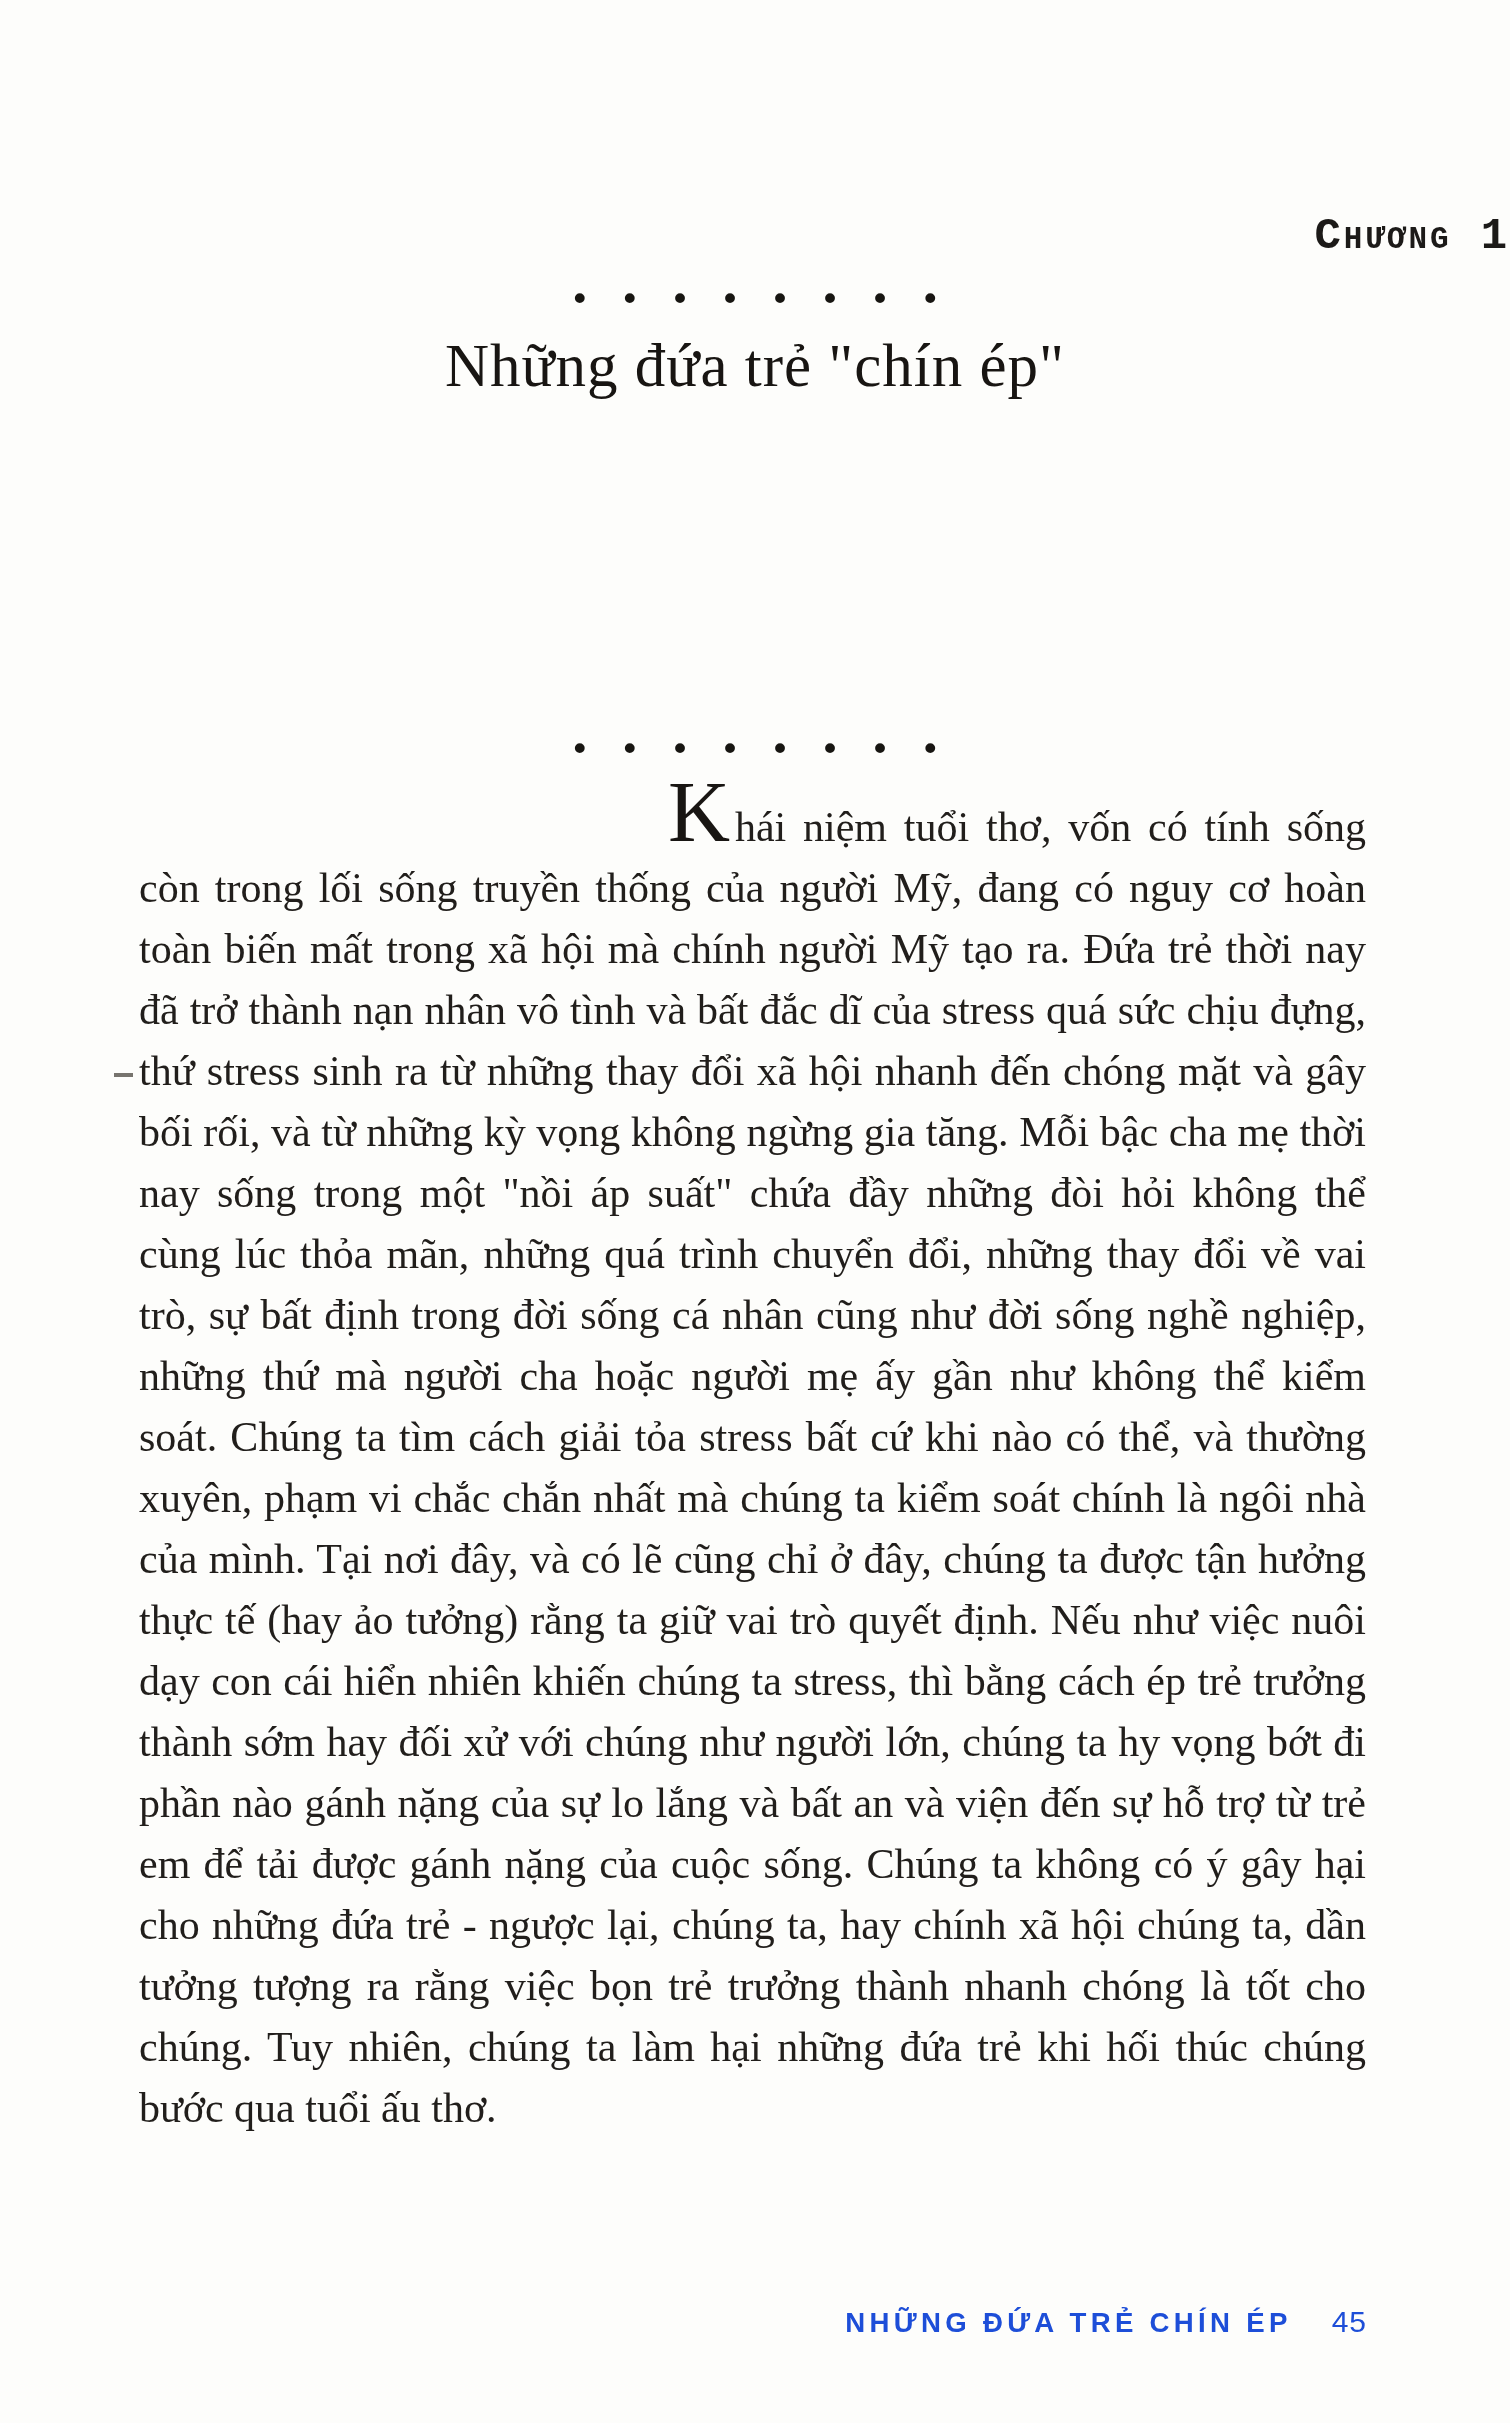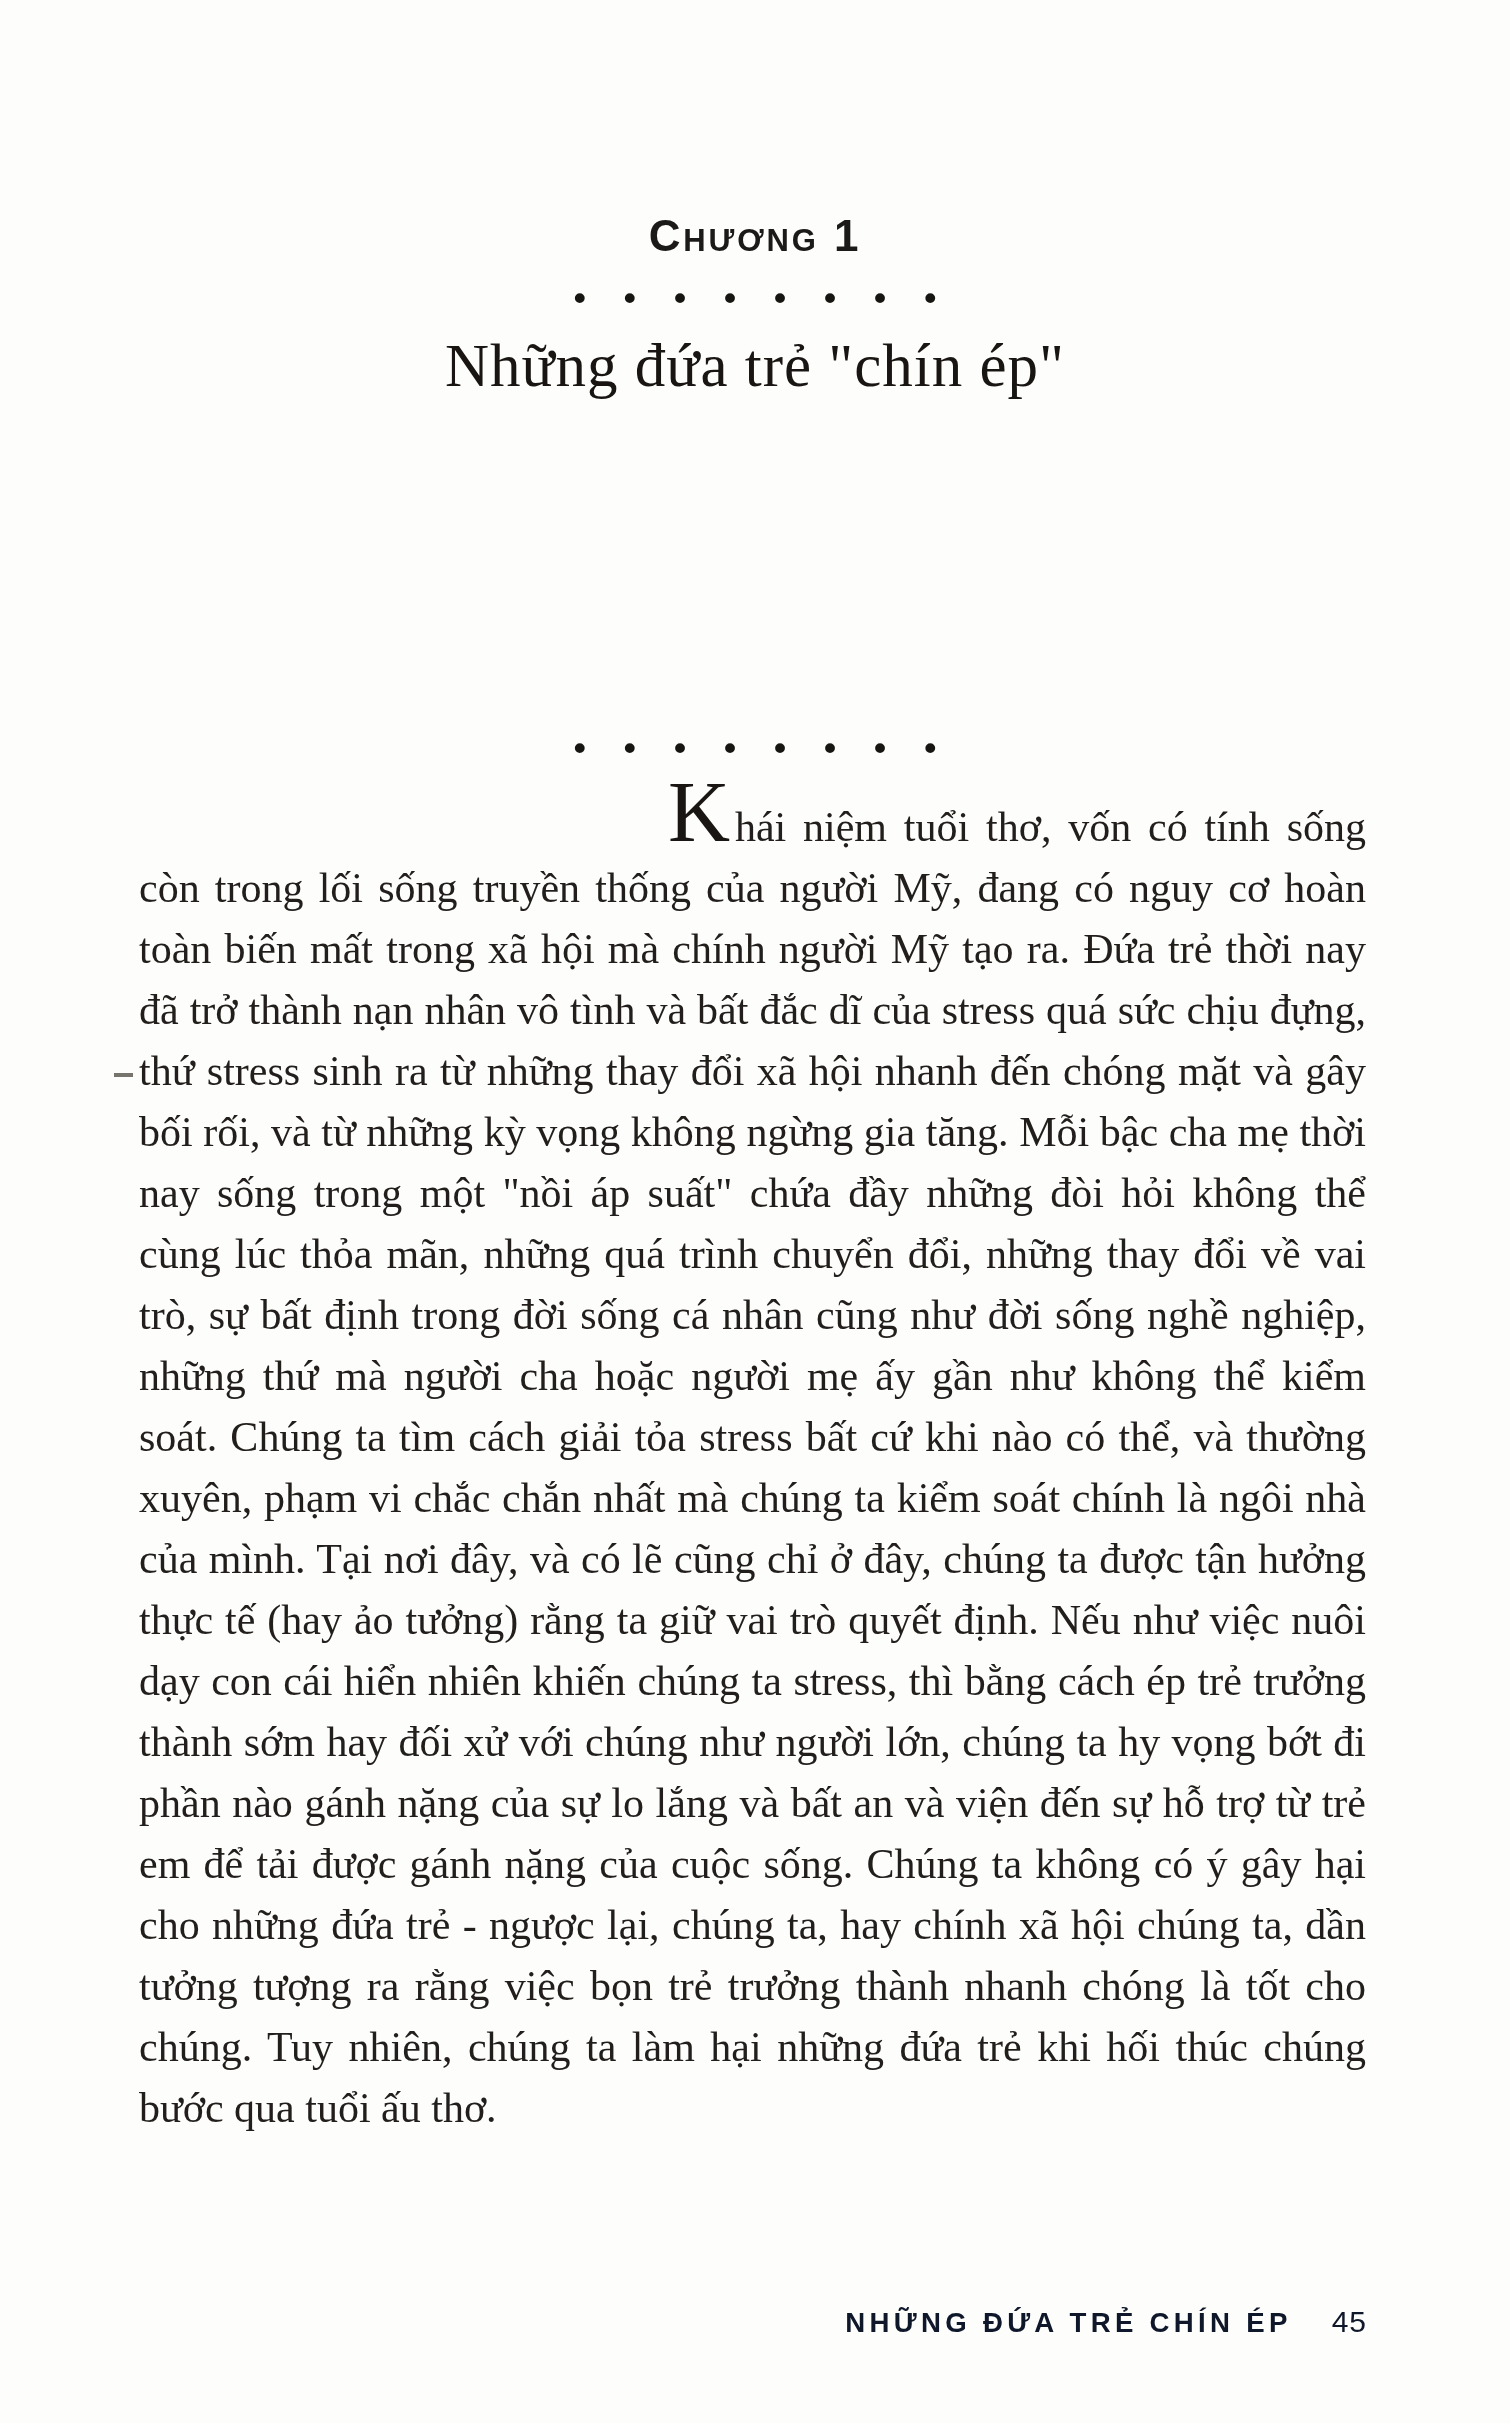--- a/index.html
+++ b/index.html
@@ -16,22 +16,22 @@
     background: #fdfdfb;
     color: #201d1a;
     overflow: hidden;
   }
   
   .chapter-label {
     position: absolute;
     top: 211px;
     left: 0;
     width: 100%;
-    text-align: center;
-    font-family: Liberation Sans, sans-serif;
+    text-align: right;
+    font-family: Liberation Mono, monospace;
     font-weight: 700;
     font-size: 44px;
     font-variant: small-caps;
     letter-spacing: 2.9px;
     color: #1c1a18;
   }
   .ornament {
     position: absolute;
     left: 0;
     width: 100%;
@@ -91,21 +91,21 @@
     opacity: 0.75;
   }
   
   .page-footer {
     position: absolute;
     top: 2305px;
     right: 143px;
     display: flex;
     align-items: baseline;
     font-family: "Liberation Sans", "DejaVu Sans", sans-serif;
-    color: #0f172a;
+    color: #1d4ed8;
   }
   .running-title {
     font-size: 27.6px;
     font-weight: 700;
     letter-spacing: 4.3px;
   }
   .page-number {
     margin-left: 40px;
     font-size: 30px;
     font-weight: 400;

